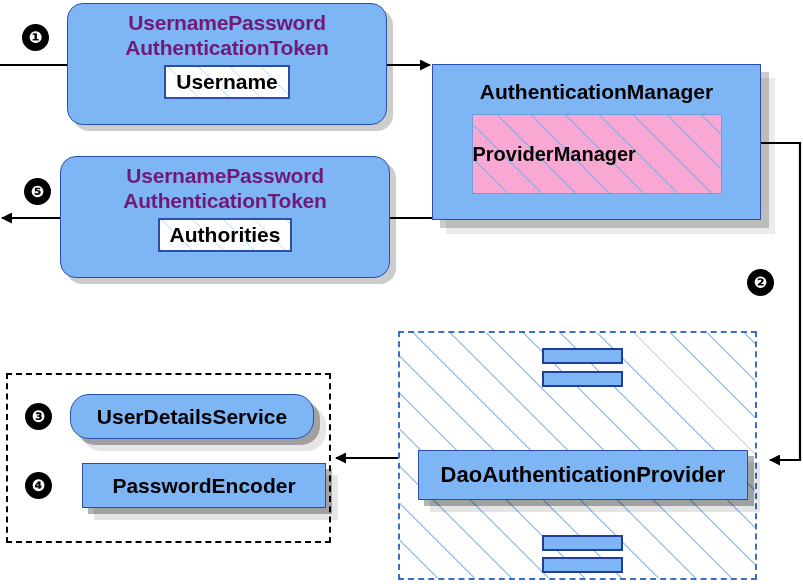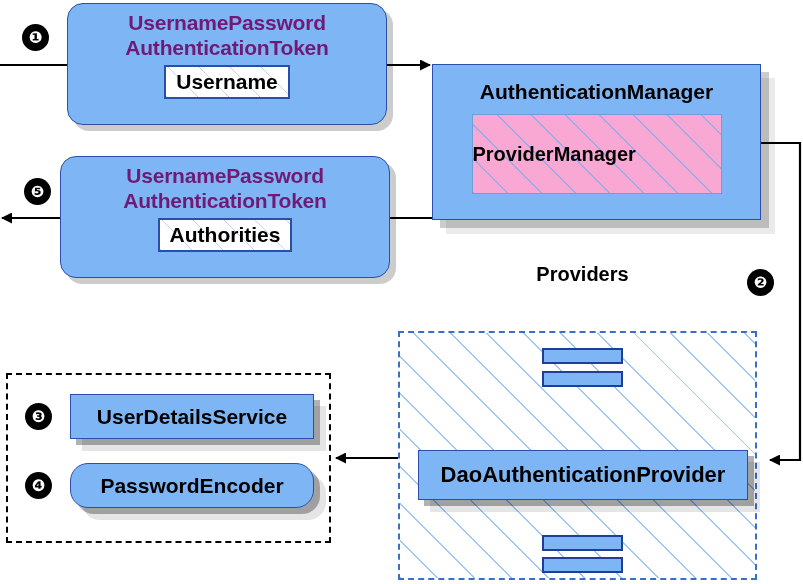--- a/index.html
+++ b/index.html
@@ -188,39 +188,38 @@
   </div>
 
   <div class="node sqbox shadow-soft" style="left:432px;top:64px;width:329px;height:156px;flex-direction:column;justify-content:flex-start;padding-top:14px;">
     <div style="font-size:21px;line-height:26px;">AuthenticationManager</div>
     <div class="hatchbox" style="width:248px;height:78px;margin-top:9px;">
       <div class="lbl" style="font-size:20px;">ProviderManager</div>
     </div>
   </div>
 
   <div class="caption" style="left:480px;top:262px;width:205px;">
-    <div>Providers</div>
   </div>
 
   <div class="node providers-box" style="left:398px;top:331px;width:359px;height:249px;">
   </div>
 
   <div class="node bar" style="left:542px;top:348px;width:81px;height:16px;"></div>
   <div class="node bar" style="left:542px;top:371px;width:81px;height:16px;"></div>
 
   <div class="node sqbox shadowed" style="left:418px;top:450px;width:330px;height:50px;">
     <span style="font-size:22px;">DaoAuthenticationProvider</span>
   </div>
 
   <div class="node bar" style="left:542px;top:535px;width:81px;height:16px;"></div>
   <div class="node bar" style="left:542px;top:557px;width:81px;height:16px;"></div>
 
   <div class="node beans-box" style="left:6px;top:373px;width:325px;height:170px;"></div>
 
-  <div class="node sqbox shadowed" style="left:70px;top:394px;width:244px;height:45px;">
+  <div class="node sqbox shadowed" style="left:70px;top:394px;width:244px;height:45px;border-radius:19px;">
     <span style="font-size:21px;">UserDetailsService</span>
   </div>
 
-  <div class="node sqbox shadowed" style="left:70px;top:463px;width:244px;height:45px;border-radius:18px;">
+  <div class="node sqbox shadowed" style="left:82px;top:463px;width:244px;height:45px;">
     <span style="font-size:21px;">PasswordEncoder</span>
   </div>
 
 </div>
 
 </body></html>

